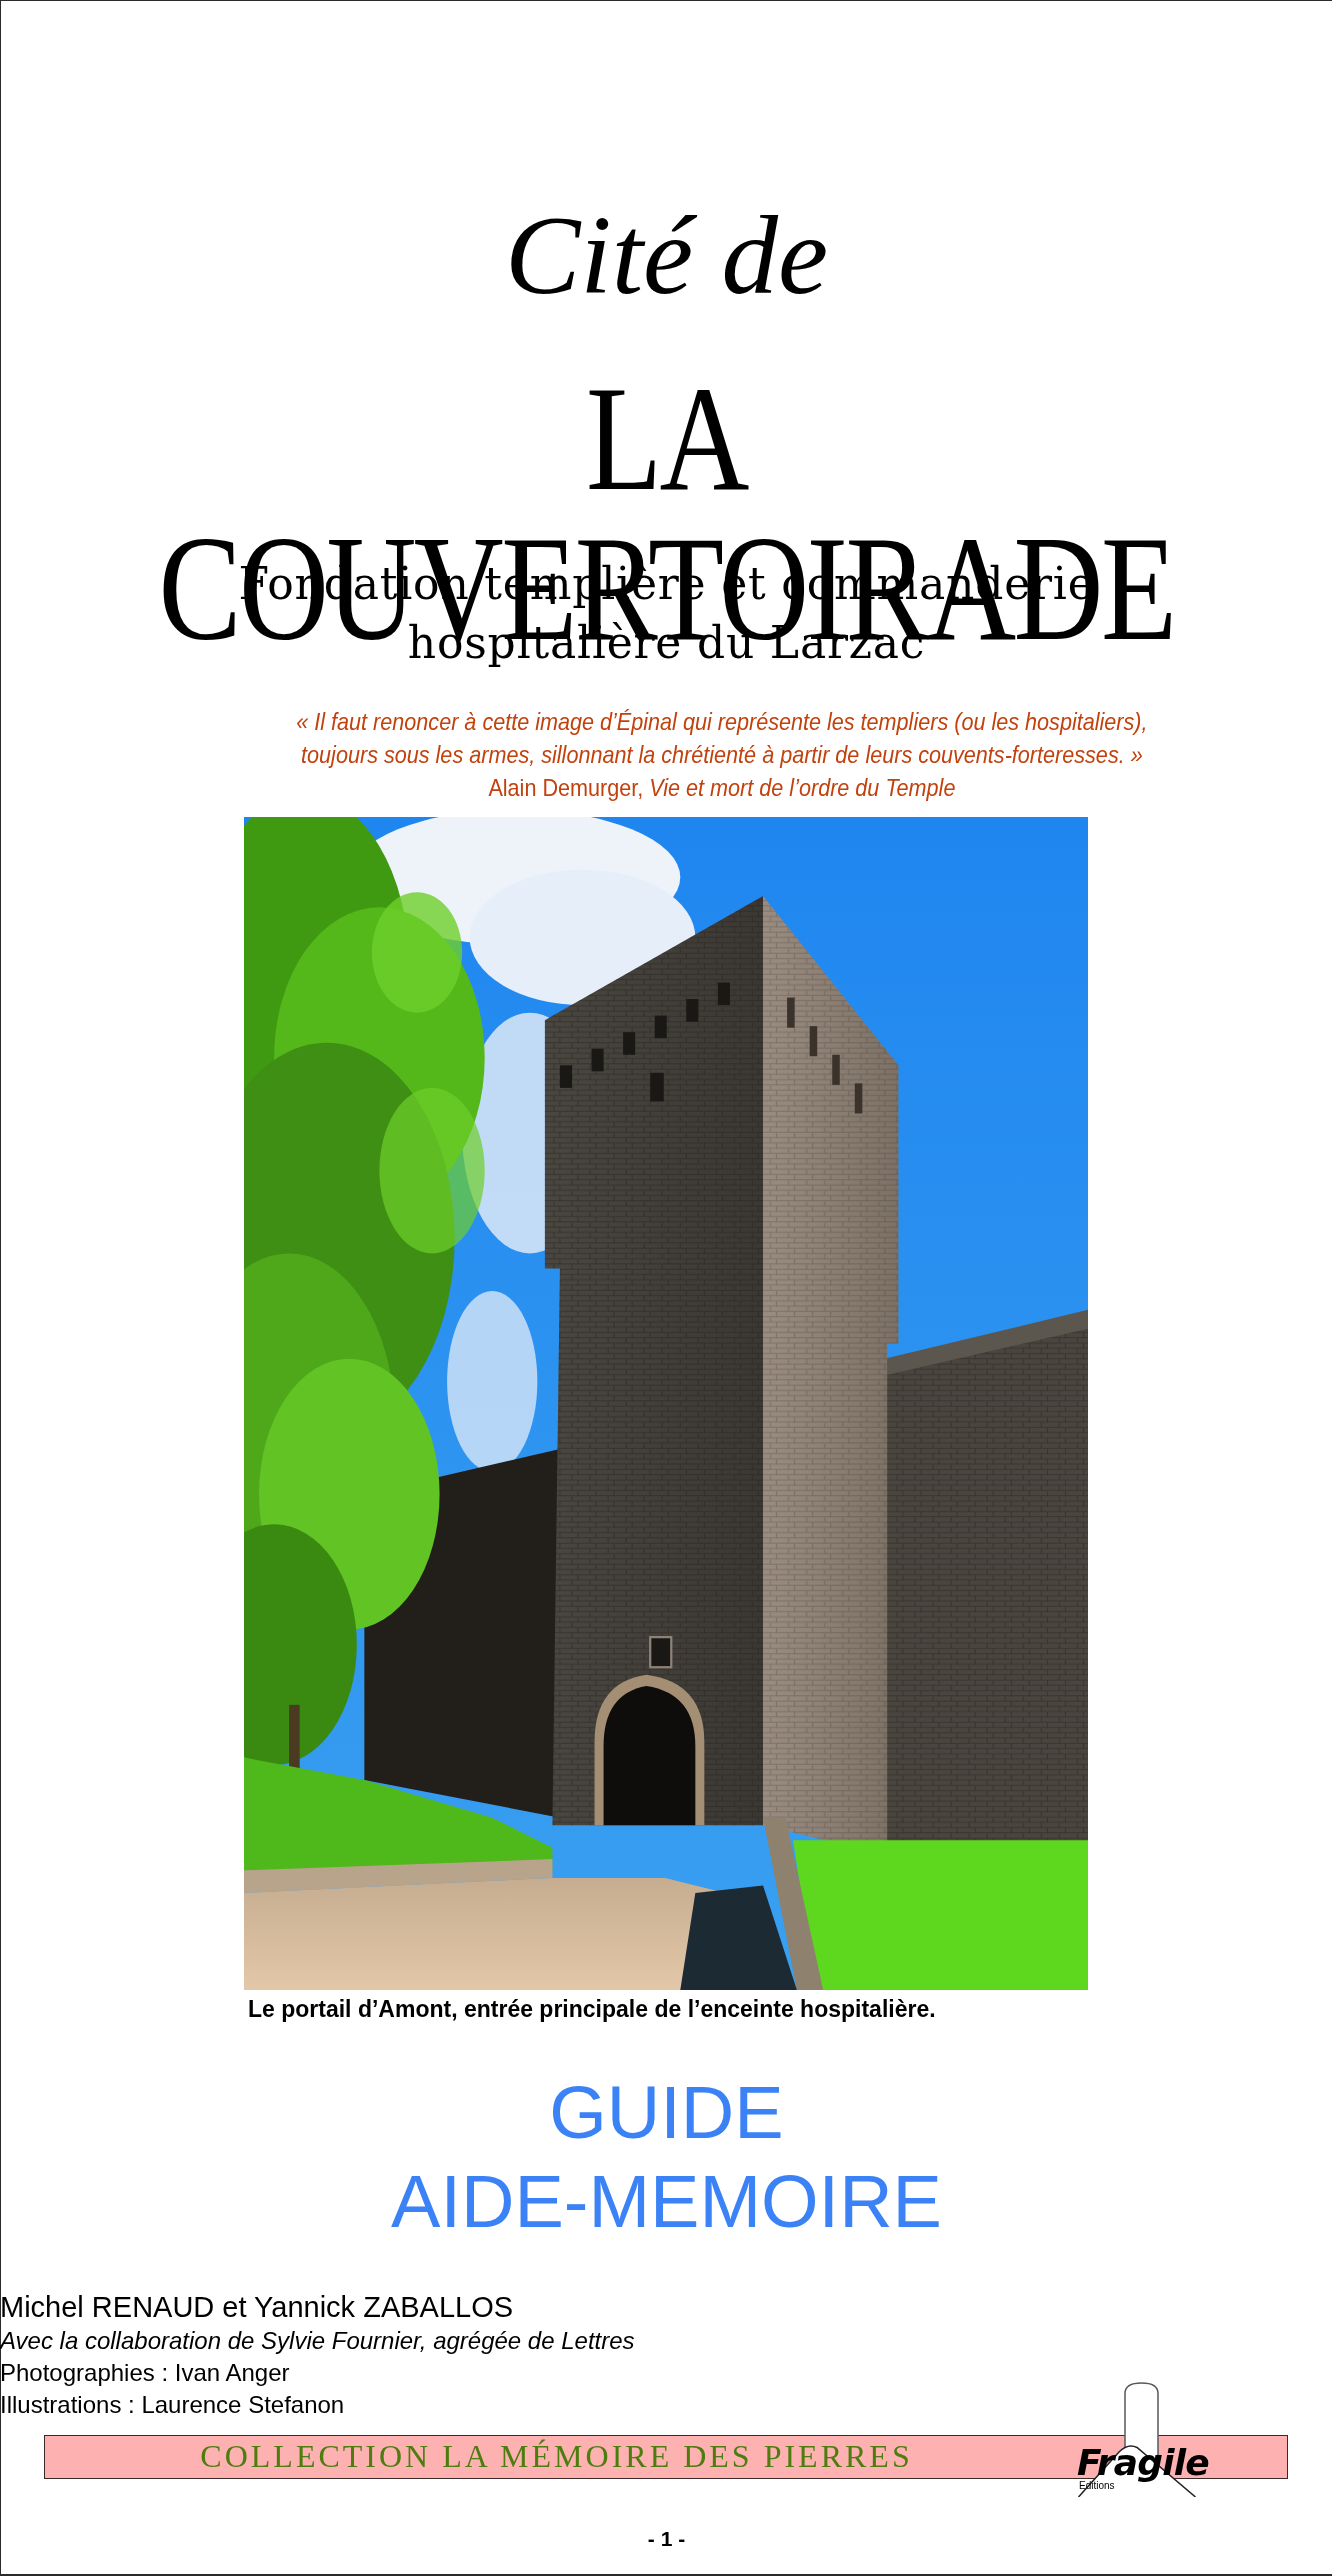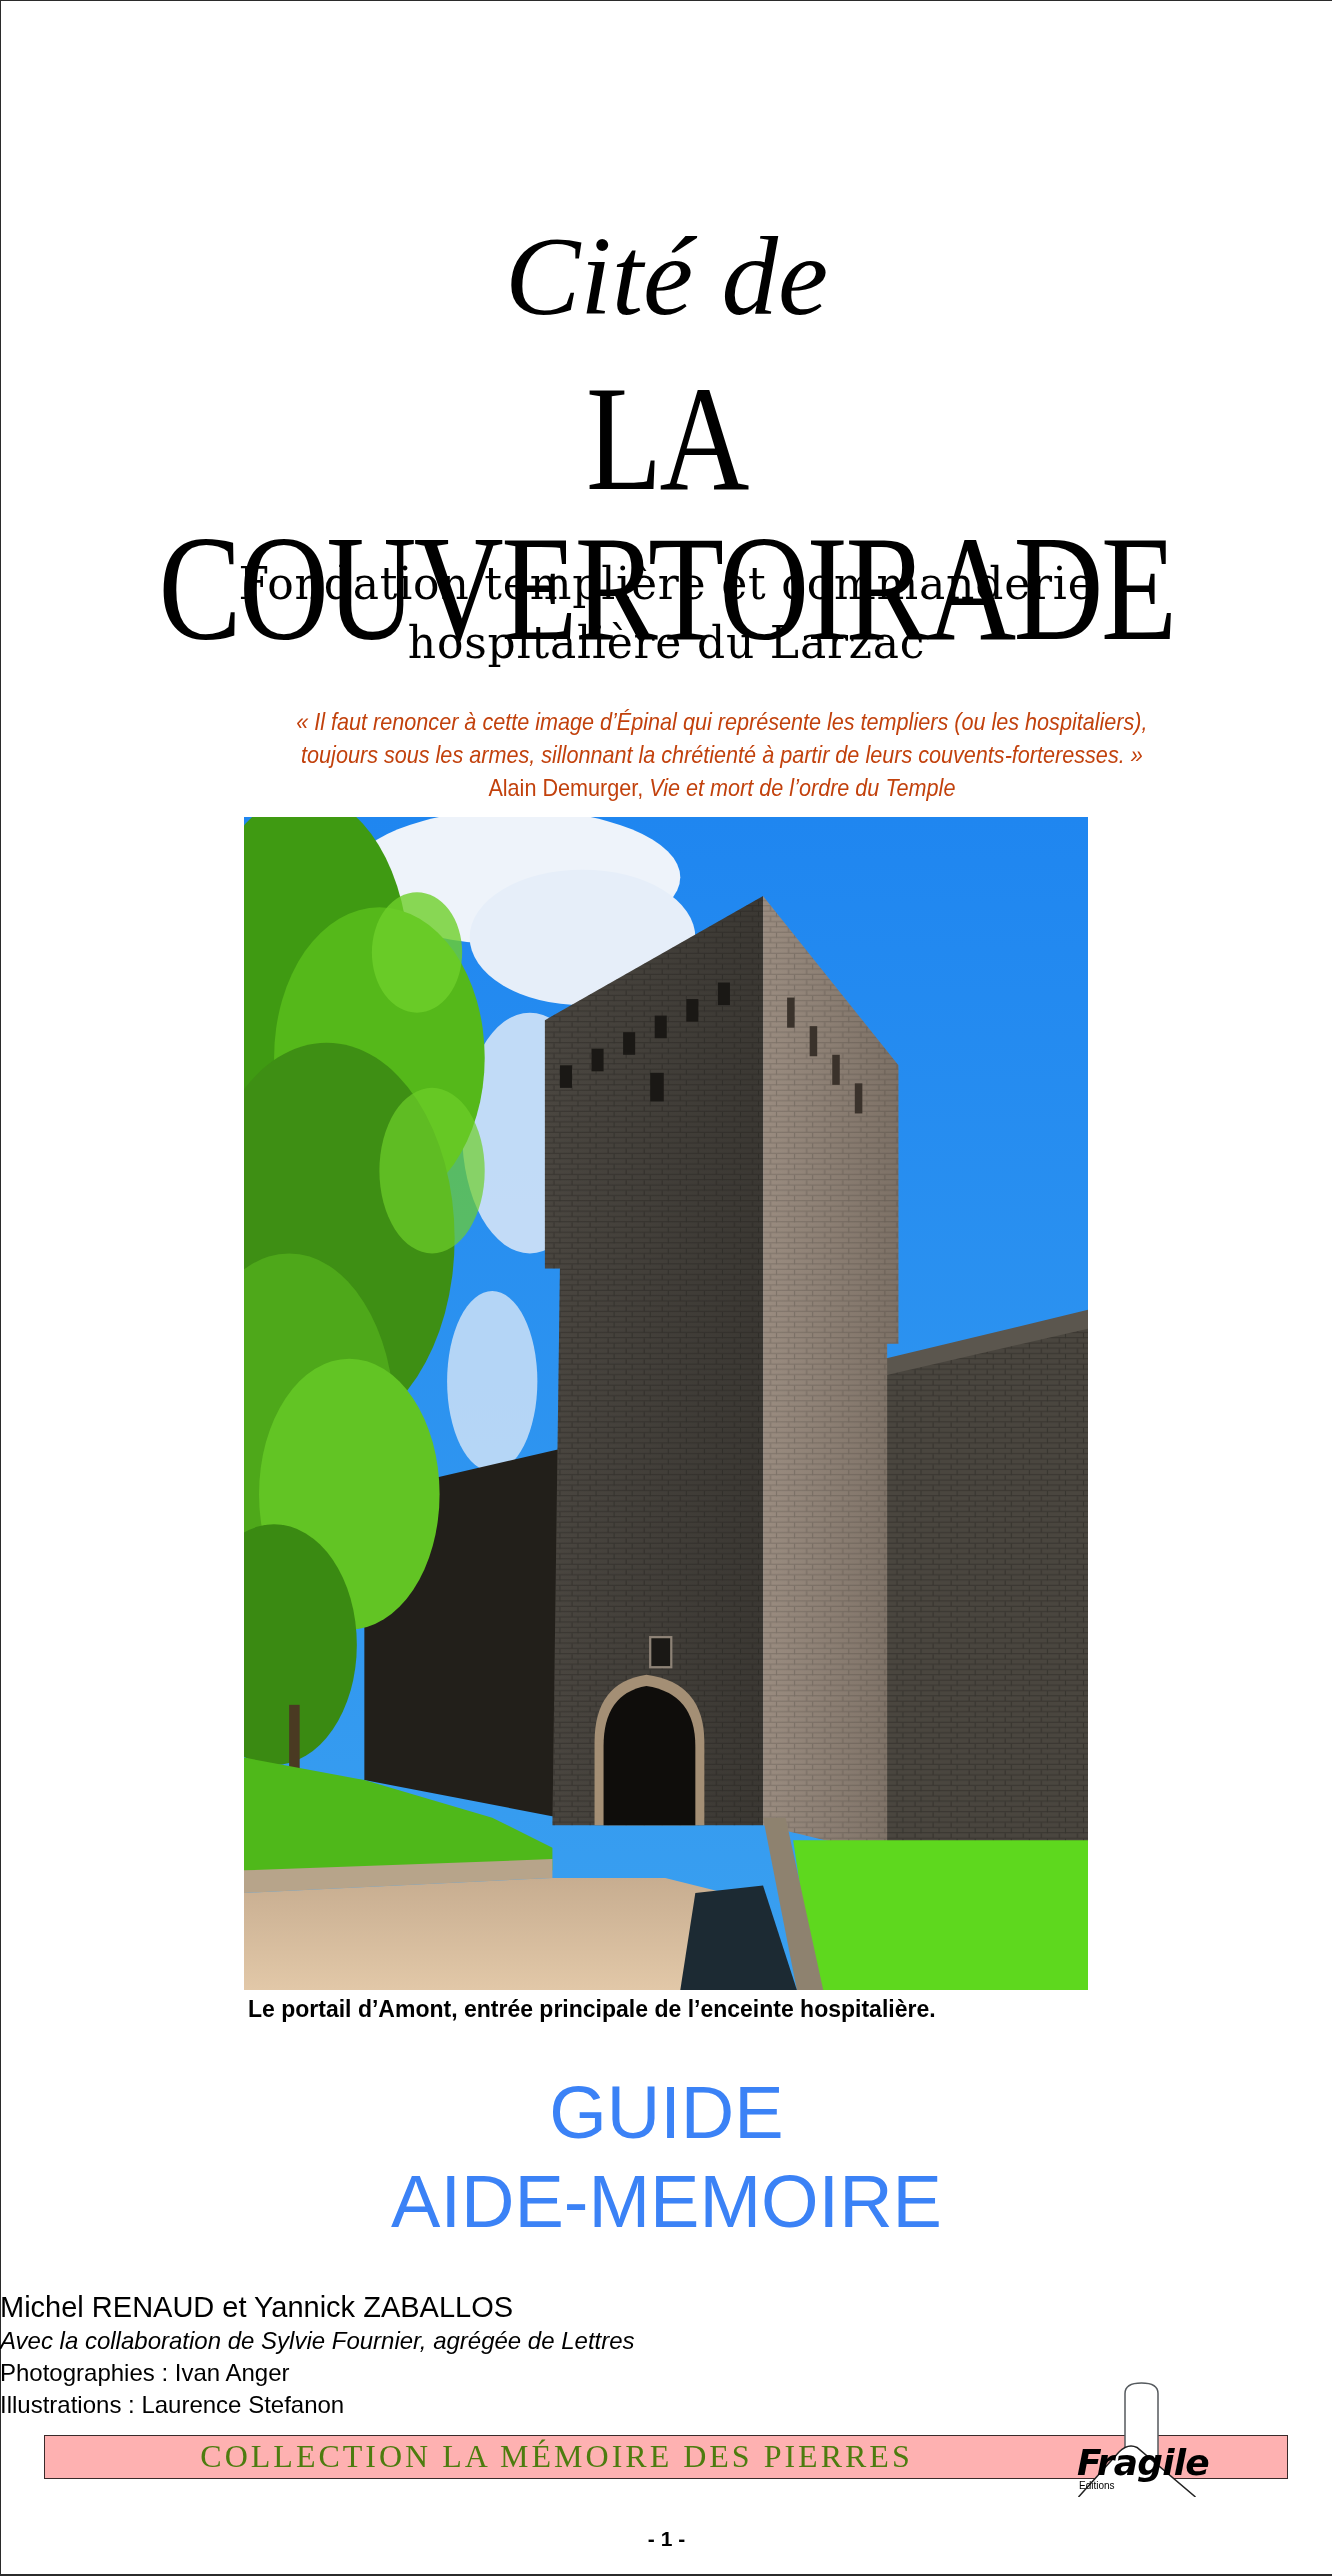--- a/index.html
+++ b/index.html
@@ -2,21 +2,21 @@
 <html style="font-size:12px"><head>
 <meta charset="utf-8">
 <style>
   html, body { margin:0; padding:0; background:#ffffff; }
   body { width:1333px; height:2576px; position:relative; overflow:hidden; }
   .page-frame {
     position:absolute; left:0; top:0; width:1333px; height:2576px;
     box-sizing:border-box; border:1.5px solid #2b2b2b; border-bottom-width:2.3px;
   }
   .title-italic {
-    position:absolute; left:0; width:1333px; top:212px; text-align:center;
+    position:absolute; left:0; width:1333px; top:191px; text-align:center;
     font-family:"Liberation Serif", serif; font-style:italic; font-size:113px;
     line-height:128px; color:#000; transform:scaleY(1.0);
   }
   .title-main {
     position:absolute; left:0; width:1333px; top:363px; text-align:center;
     font-family:"Liberation Serif", serif; font-size:150px; line-height:150px;
     color:#000; letter-spacing:-3px;
     transform:scaleX(0.83); transform-origin:center;
   }
   .subtitle {

